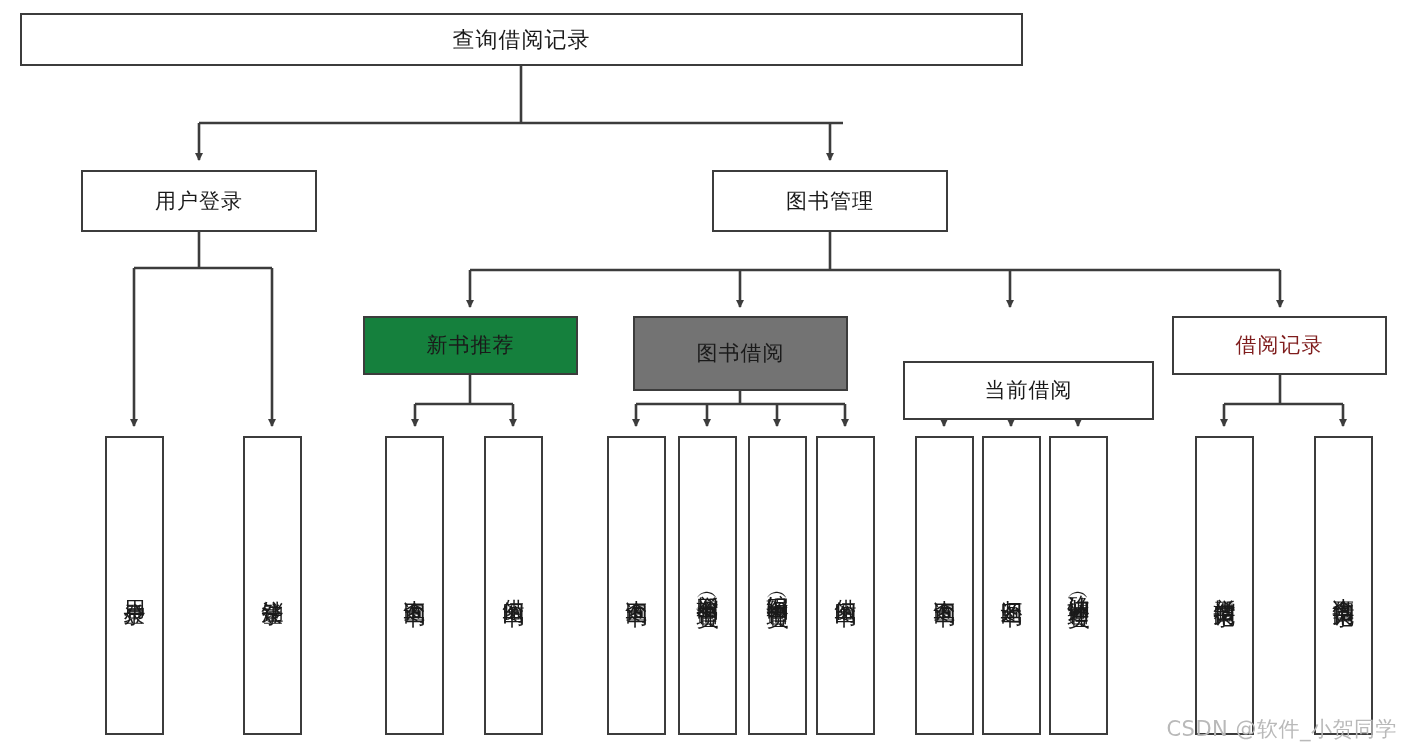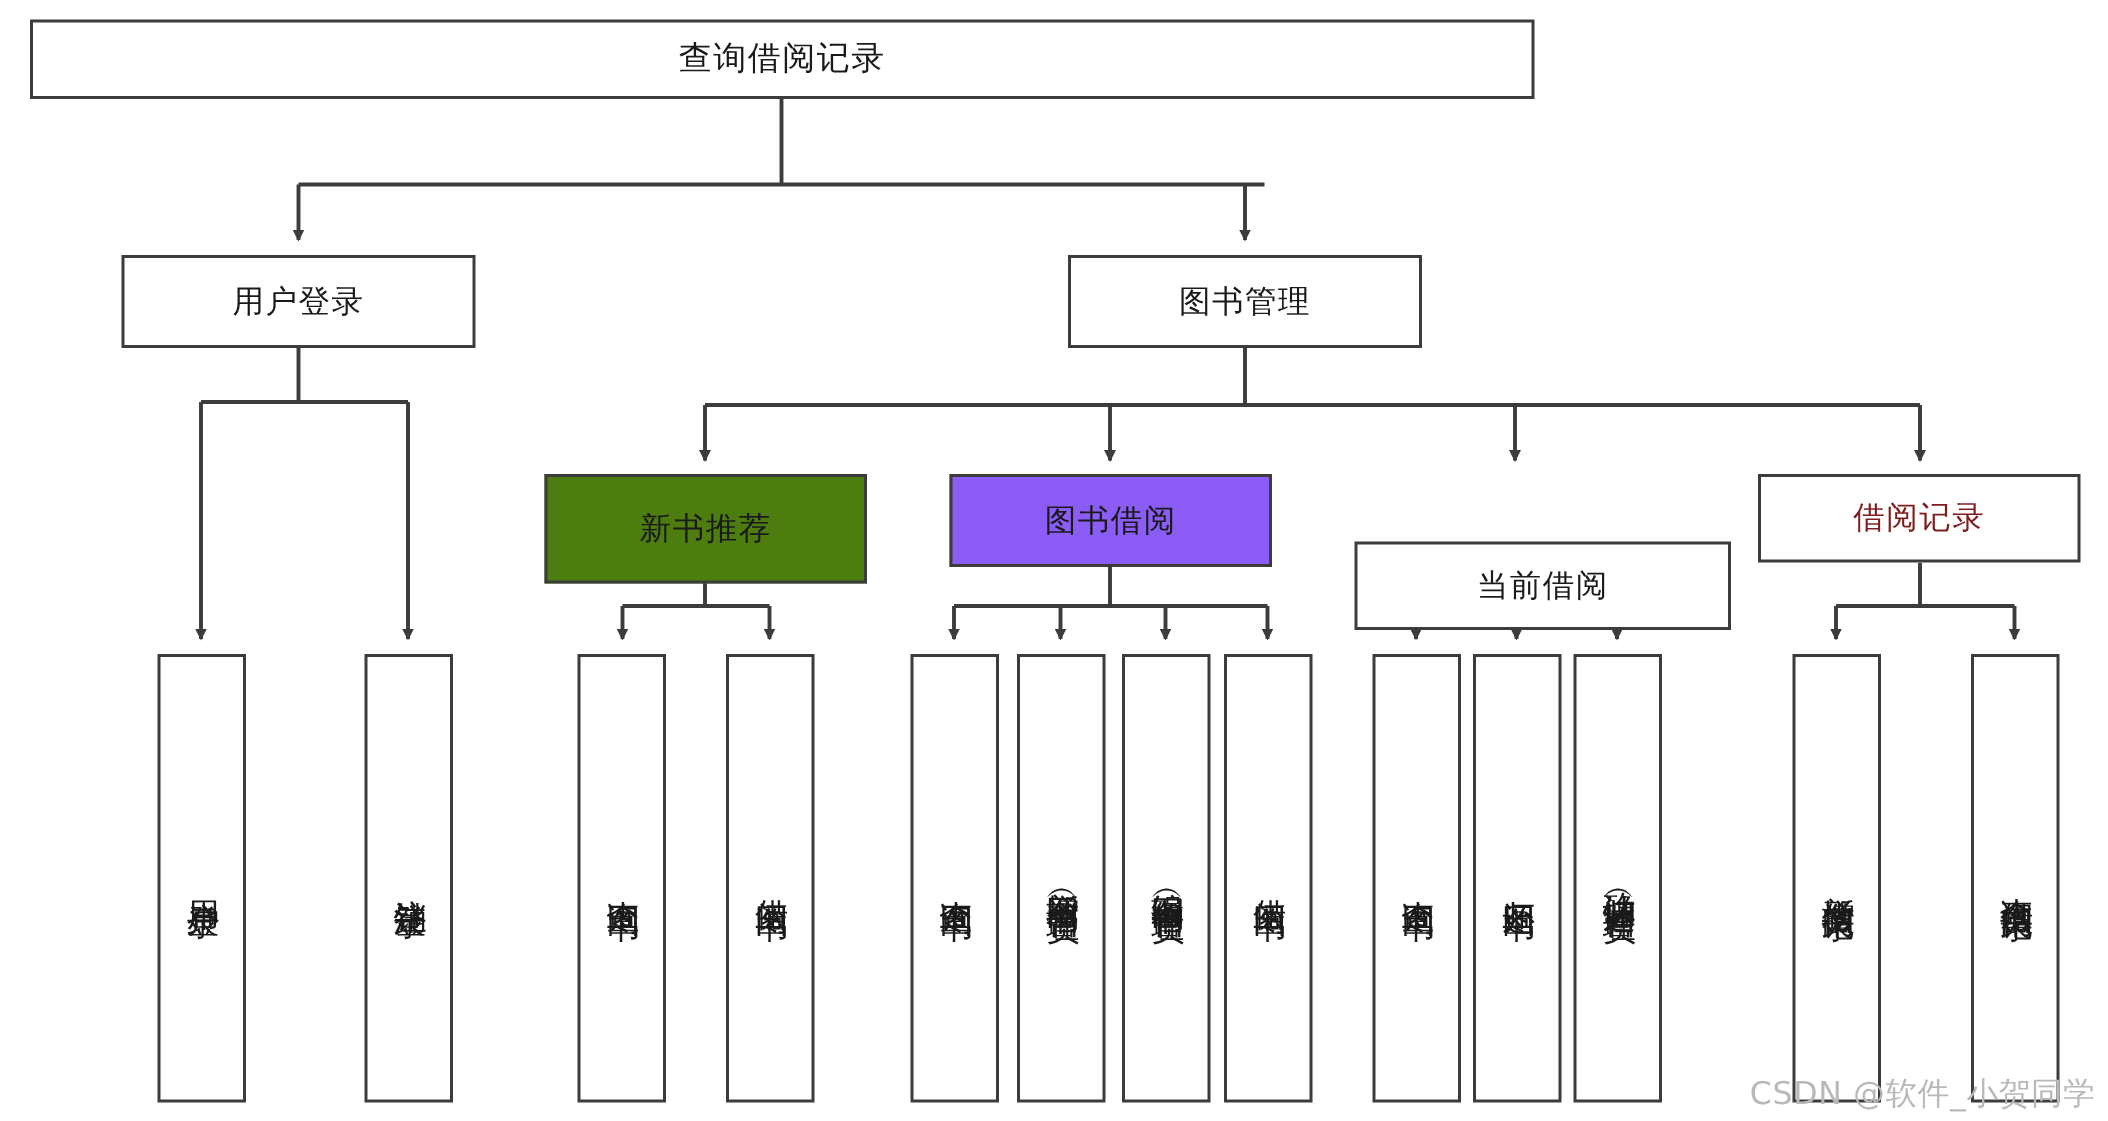--- a/index.html
+++ b/index.html
@@ -125,24 +125,24 @@
     <span class="label">查询借阅记录</span>
   </div>
 
   <div class="node horiz" style="left: 81px; top: 170px; width: 236px; height: 62px; background: rgb(255, 255, 255); border-color: rgb(60, 60, 60); color: rgb(26, 26, 26);">
     <span class="label">用户登录</span>
   </div>
   <div class="node horiz" style="left: 712px; top: 170px; width: 236px; height: 62px; background: rgb(255, 255, 255); border-color: rgb(60, 60, 60); color: rgb(26, 26, 26);">
     <span class="label">图书管理</span>
   </div>
 
-  <div class="node horiz" style="left: 363px; top: 316px; width: 215px; height: 73px; background: #4d7c0f; border-color: rgb(60, 60, 60); color: rgb(26, 26, 26);">
+  <div class="node horiz" style="left: 363px; top: 316px; width: 215px; height: 59px; background: #15803d; border-color: rgb(60, 60, 60); color: rgb(26, 26, 26);">
     <span class="label">新书推荐</span>
   </div>
-  <div class="node horiz" style="left: 633px; top: 316px; width: 215px; height: 62px; background: #8b5cf6; border-color: rgb(60, 60, 60); color: rgb(26, 26, 26);">
+  <div class="node horiz" style="left: 633px; top: 316px; width: 215px; height: 75px; background: #737373; border-color: rgb(60, 60, 60); color: rgb(26, 26, 26);">
     <span class="label">图书借阅</span>
   </div>
   <div class="node horiz" style="left: 903px; top: 316px; width: 251px; height: 59px; background: rgb(255, 255, 255); border-color: rgb(60, 60, 60); color: rgb(26, 26, 26); margin-top: 45px;">
     <span class="label">当前借阅</span>
   </div>
   <div class="node horiz" style="left: 1172px; top: 316px; width: 215px; height: 59px; background: rgb(255, 255, 255); border-color: rgb(60, 60, 60); color: #7f1d1d;">
     <span class="label">借阅记录</span>
   </div>
 
   <div class="node vert" style="left: 105px; top: 436px; width: 59px; height: 299px; background: rgb(255, 255, 255); border-color: rgb(60, 60, 60); color: rgb(26, 26, 26);">

